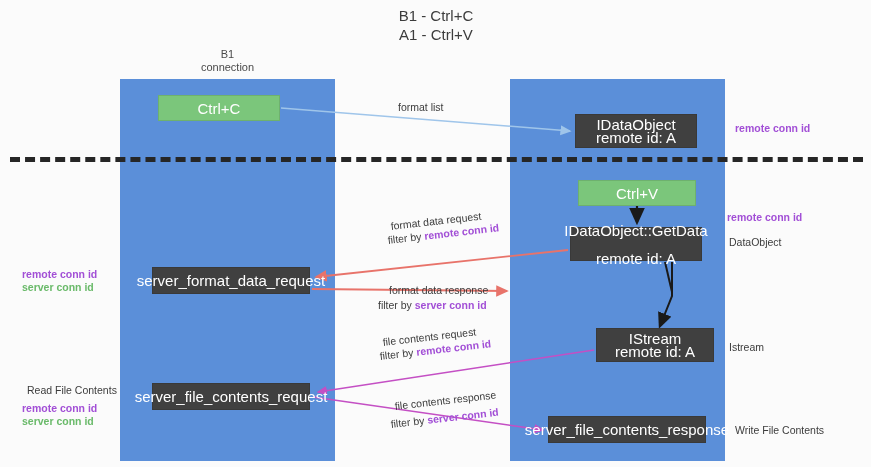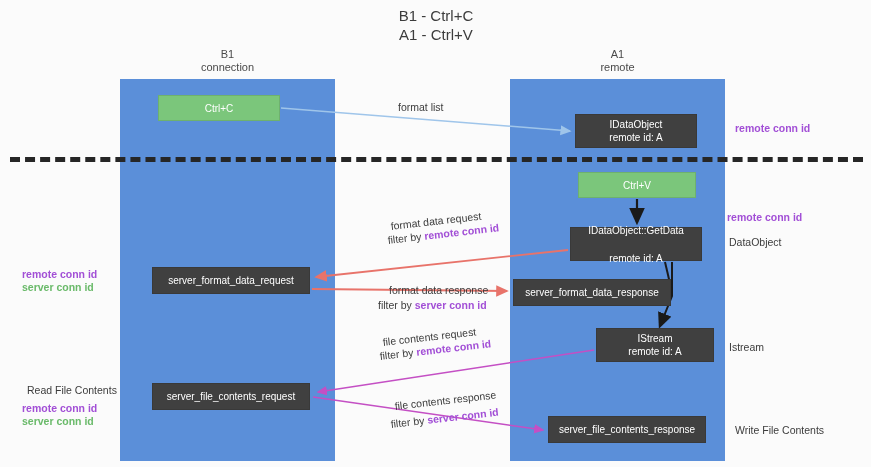--- a/index.html
+++ b/index.html
@@ -57,31 +57,31 @@
   
   .node {
     position: absolute;
     box-sizing: border-box;
     display: flex;
     flex-direction: column;
     align-items: center;
     justify-content: center;
     text-align: center;
     color: #ffffff;
-    font-size: 10px;
+    font-size: 15px;
     line-height: 13px;
     border: 1px solid rgba(0,0,0,0.10);
   }
   .node.green { background: #7bc67b; }
   .node.orange { background: #404040; }
   .node .l1 { display: block; }
   .node .l2 { display: block; }
 
   #node-ctrlc   { left: 158px; top: 95px;  width: 122px; height: 26px; }
-  #node-ctrlv   { left: 578px; top: 172px; width: 118px; height: 26px; }
+  #node-ctrlv   { left: 578px; top: 180px; width: 118px; height: 26px; }
   #node-idataobject        { left: 575px; top: 114px; width: 122px; height: 34px; }
   #node-getdata            { left: 570px; top: 227px; width: 132px; height: 34px; gap: 15px; }
   #node-fmt-req            { left: 152px; top: 267px; width: 158px; height: 27px; }
   #node-fmt-resp           { left: 513px; top: 279px; width: 158px; height: 27px; }
   #node-istream            { left: 596px; top: 328px; width: 118px; height: 34px; }
   #node-file-req           { left: 152px; top: 383px; width: 158px; height: 27px; }
   #node-file-resp          { left: 548px; top: 416px; width: 158px; height: 27px; }
 
   
   .lbl {
@@ -186,22 +186,20 @@
       <path d="M313,397 L543,430" stroke="#c44fc4" stroke-width="1.5" fill="none" marker-end="url(#ah-mag)"></path>
     </g>
   </svg>
 
   <div id="separator"></div>
 
   <div class="title" id="main-title" style="white-space: pre-line;">B1 - Ctrl+C
 A1 - Ctrl+V</div>
   <div class="lane-title" id="title-b1" style="white-space: pre-line;">B1
 connection</div>
-  <div class="lane-title" id="title-a1" style="white-space: pre-line;">A1
-remote</div>
 
   <div class="node green" id="node-ctrlc">
     <span class="l1">Ctrl+C</span>
   </div>
 
   <div class="node orange" id="node-idataobject">
     <span class="l1">IDataObject</span>
     <span class="l2">remote id: A</span>
   </div>
 
@@ -211,23 +209,20 @@
 
   <div class="node orange" id="node-getdata">
     <span class="l1">IDataObject::GetData</span>
     <span class="l2">remote id: A</span>
   </div>
 
   <div class="node orange" id="node-fmt-req">
     <span class="l1">server_format_data_request</span>
   </div>
 
-  <div class="node orange" id="node-fmt-resp">
-    <span class="l1">server_format_data_response</span>
-  </div>
 
   <div class="node orange" id="node-istream">
     <span class="l1">IStream</span>
     <span class="l2">remote id: A</span>
   </div>
 
   <div class="node orange" id="node-file-req">
     <span class="l1">server_file_contents_request</span>
   </div>
 

